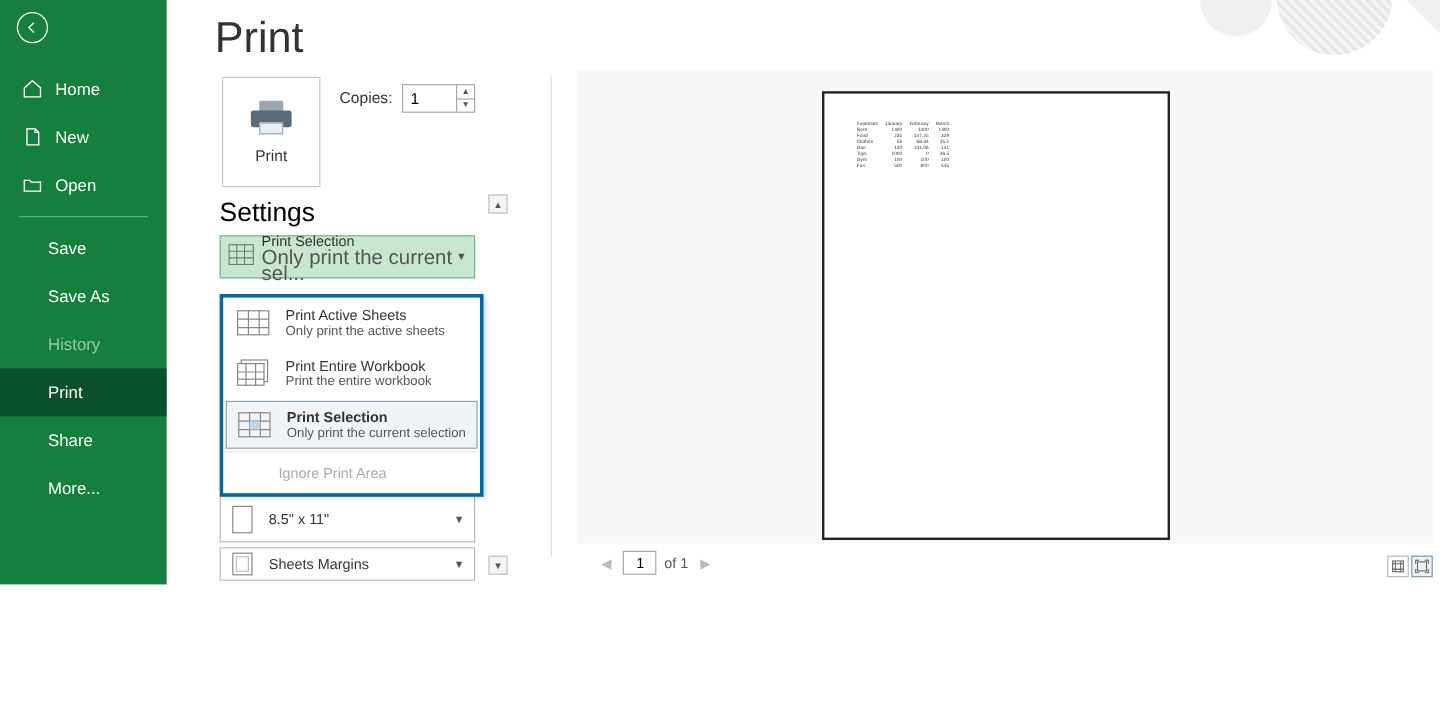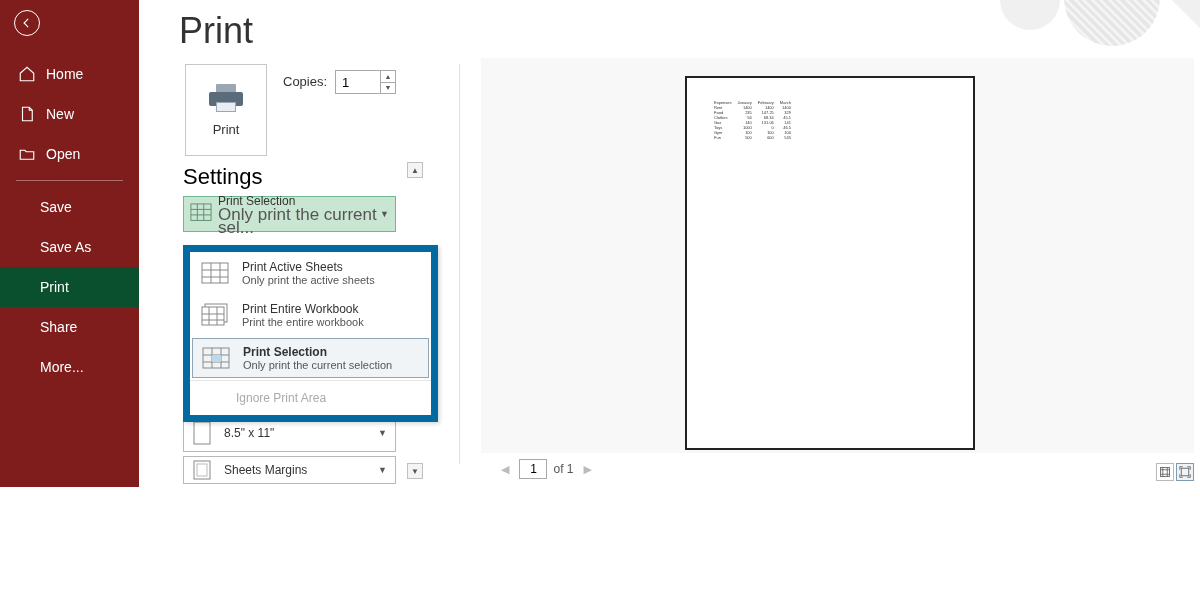--- a/index.html
+++ b/index.html
@@ -1,21 +1,21 @@
 <!DOCTYPE html>
 <html><head>
 <meta charset="utf-8">
 <style>
 * { margin: 0; padding: 0; box-sizing: border-box; font-family: "Segoe UI", Arial, sans-serif; }
 html, body { width: 1200px; height: 600px; overflow: hidden; background: #fff; }
 
 .app { display: flex; width: 1200px; height: 487px; background: #fff; position: relative; }
 
 
-.sidebar { width: 139px; height: 487px; background: #7f1d1d; color: #fff; display: flex; flex-direction: column; padding-top: 10px; }
+.sidebar { width: 139px; height: 487px; background: #15803d; color: #fff; display: flex; flex-direction: column; padding-top: 10px; }
 .back-circle { width: 26px; height: 26px; border: 1.5px solid #fff; border-radius: 50%; margin-left: 14px; display: flex; align-items: center; justify-content: center; cursor: pointer; }
 .back-circle svg { width: 14px; height: 14px; stroke: #fff; fill: none; stroke-width: 2; }
 .side-top { margin-top: 18px; }
 .side-item { display: flex; align-items: center; height: 40px; padding-left: 18px; gap: 10px; font-size: 14px; cursor: pointer; }
 .side-item .ico { width: 18px; height: 18px; display: flex; align-items: center; justify-content: center; }
 .side-item .ico svg { stroke: #fff; fill: none; stroke-width: 1.5; }
 .side-sep { height: 1px; background: rgba(255,255,255,0.35); margin: 6px 16px 6px 16px; }
 .side-sub { display: flex; align-items: center; height: 40px; padding-left: 40px; font-size: 14px; cursor: pointer; }
 .side-sub.disabled { color: rgba(255,255,255,0.55); }
 .side-sub.active { background: #0a4f2e; }
@@ -45,21 +45,21 @@
 
 .dd { position: relative; width: 213px; height: 36px; border: 1px solid #b8b8b8; background: #fff; display: flex; align-items: center; padding-left: 34px; cursor: pointer; }
 .dd .ico { position: absolute; left: 6px; width: 22px; height: 22px; }
 .dd .line1 { font-size: 12px; color: #333; line-height: 14px; }
 .dd .line2 { font-size: 17px; color: #555; line-height: 13px; }
 .dd .caret { position: absolute; right: 6px; font-size: 9px; color: #555; }
 
 .dd.selected { background: #c9e6d2; border-color: #6fb98f; }
 
 
-.popup { position: absolute; left: 44px; top: 245px; width: 255px; background: #fff; border: 7px solid #0369a1; box-shadow: 2px 2px 4px rgba(0,0,0,0.15); z-index: 20; }
+.popup { position: absolute; left: 44px; top: 245px; width: 220px; background: #fff; border: 3px solid #0369a1; box-shadow: 2px 2px 4px rgba(0,0,0,0.15); z-index: 20; }
 .popup .opt { display: flex; align-items: center; padding: 8px 10px 8px 10px; gap: 12px; cursor: pointer; }
 .popup .opt .ico { width: 30px; height: 24px; flex-shrink: 0; }
 .popup .opt .txt .t1 { font-size: 12px; color: #333; }
 .popup .opt .txt .t2 { font-size: 11px; color: #555; }
 .popup .opt.highlight { border: 1px solid #8fa6b8; background: #f1f4f7; margin: 2px; padding: 6px 8px; }
 .popup .opt.highlight .t1 { font-weight: 600; }
 .popup .ignore { padding: 10px 10px 10px 46px; font-size: 12px; color: #aaa; border-top: 1px solid #e6e6e6; }
 
 
 .below { position: absolute; left: 44px; width: 213px; }
@@ -140,20 +140,23 @@
           </span>
         <span>Open</span>
       </div>
     </div>
     <div class="side-sep"></div>
     <div class="side-sub">
         <span>Save</span>
       </div>
     <div class="side-sub">
         <span>Save As</span>
+      </div>
+    <div class="side-sub disabled">
+        <span>History</span>
       </div>
     <div class="side-sub active">
         <span>Print</span>
       </div>
     <div class="side-sub">
         <span>Share</span>
       </div>
     <div class="side-sub">
         <span>More...</span>
       </div>

